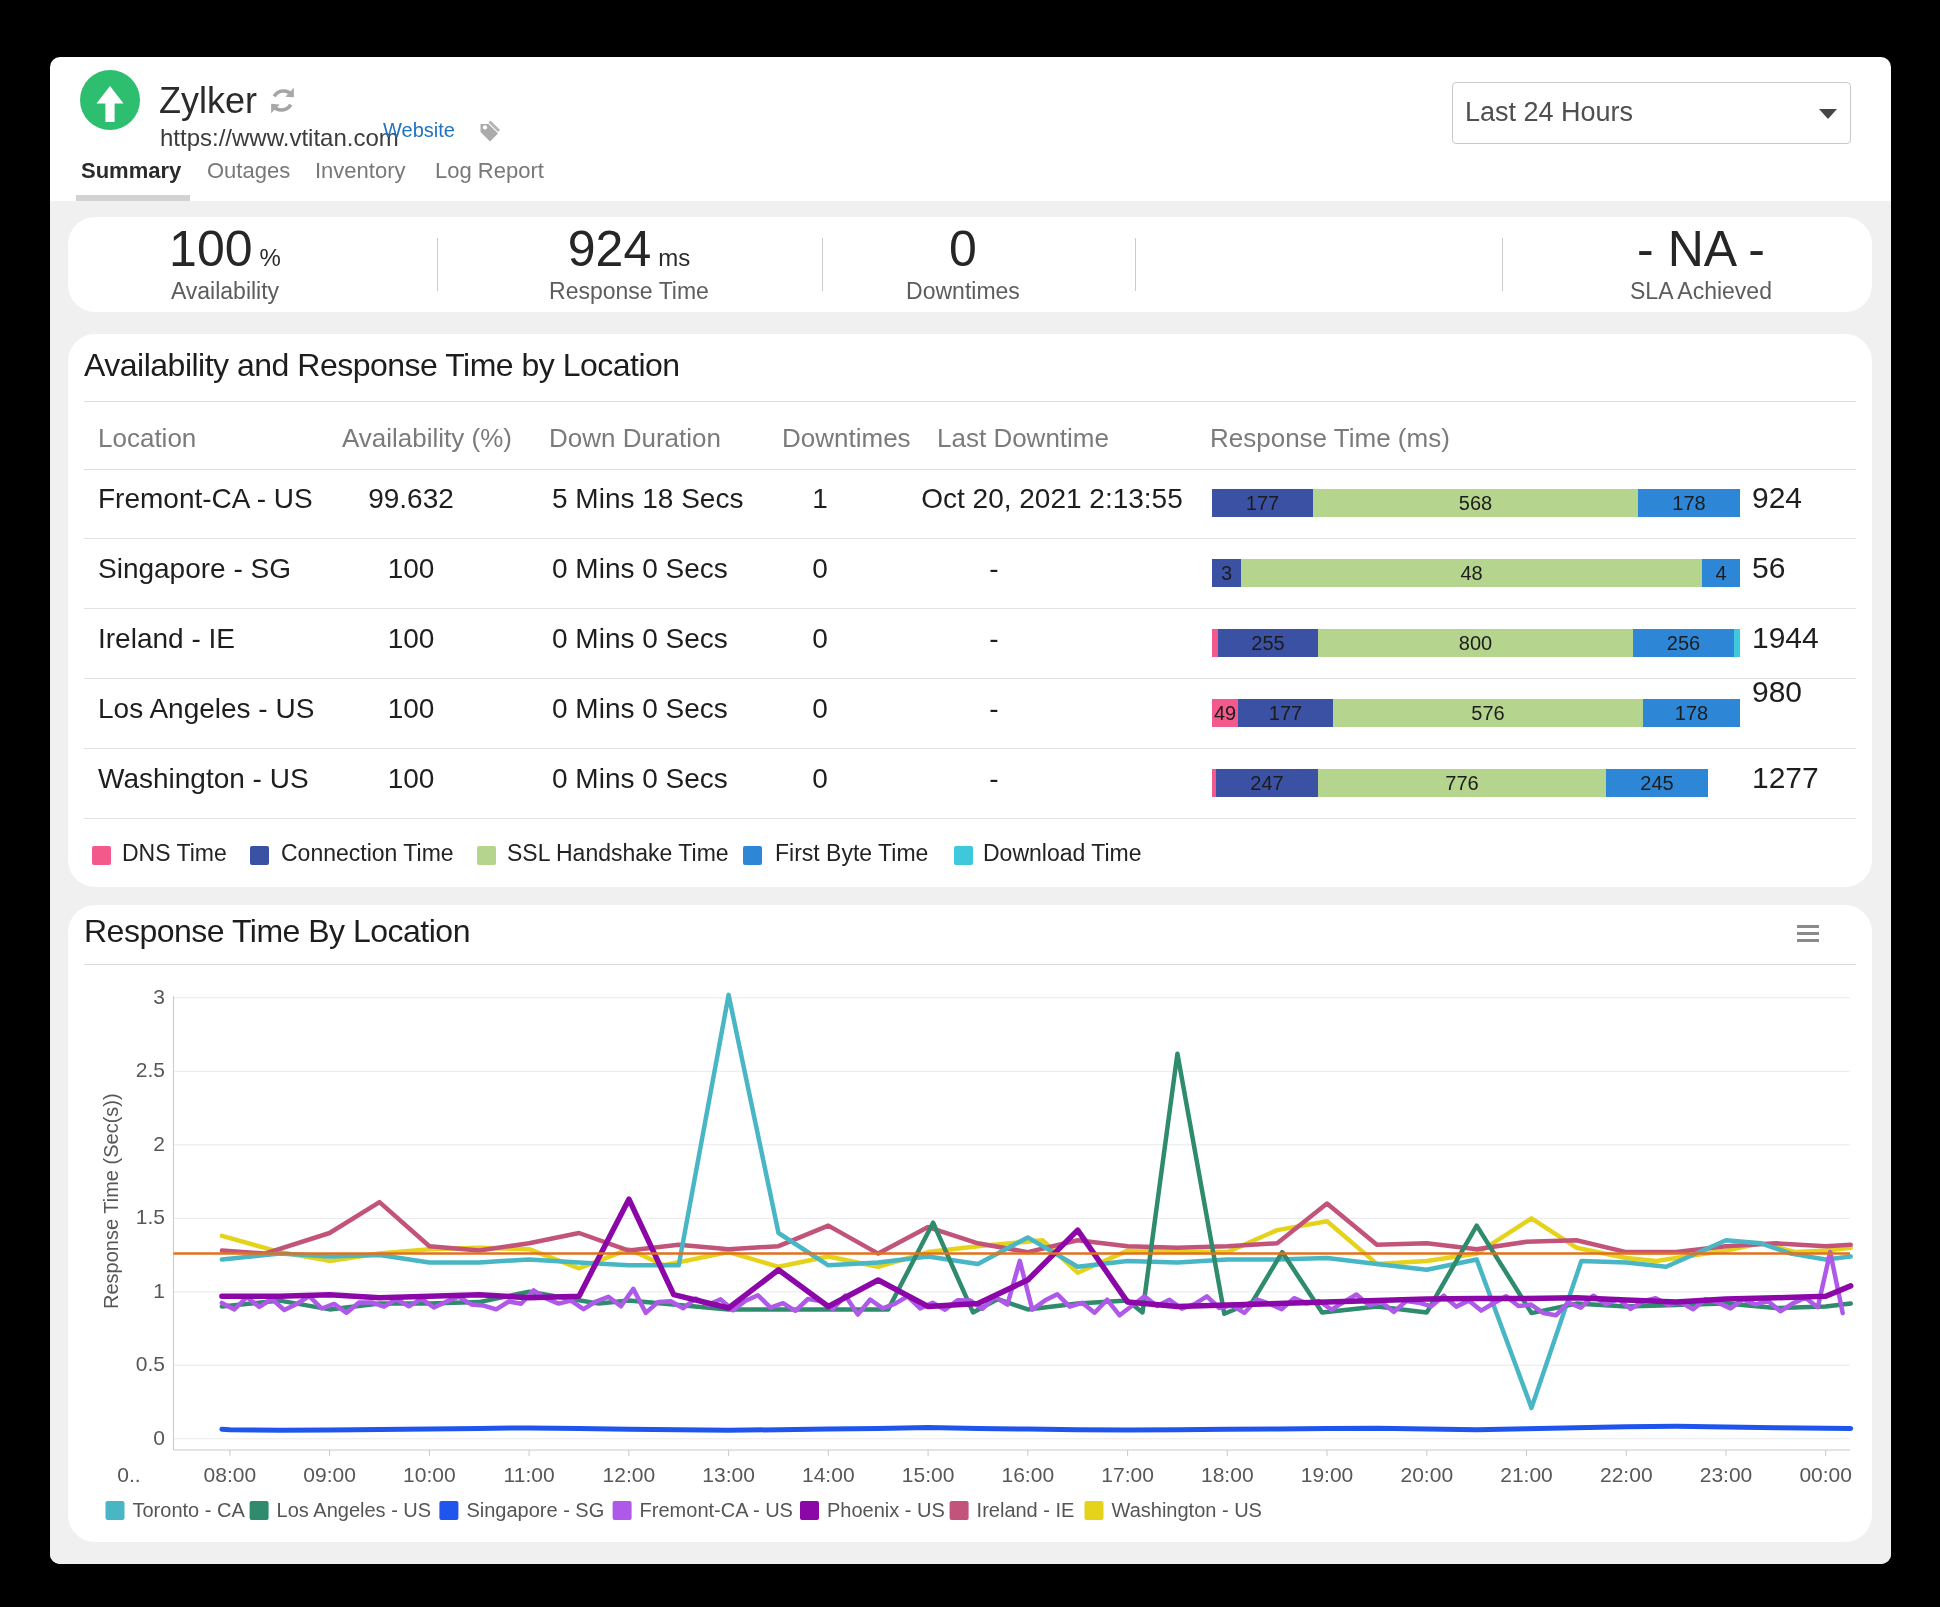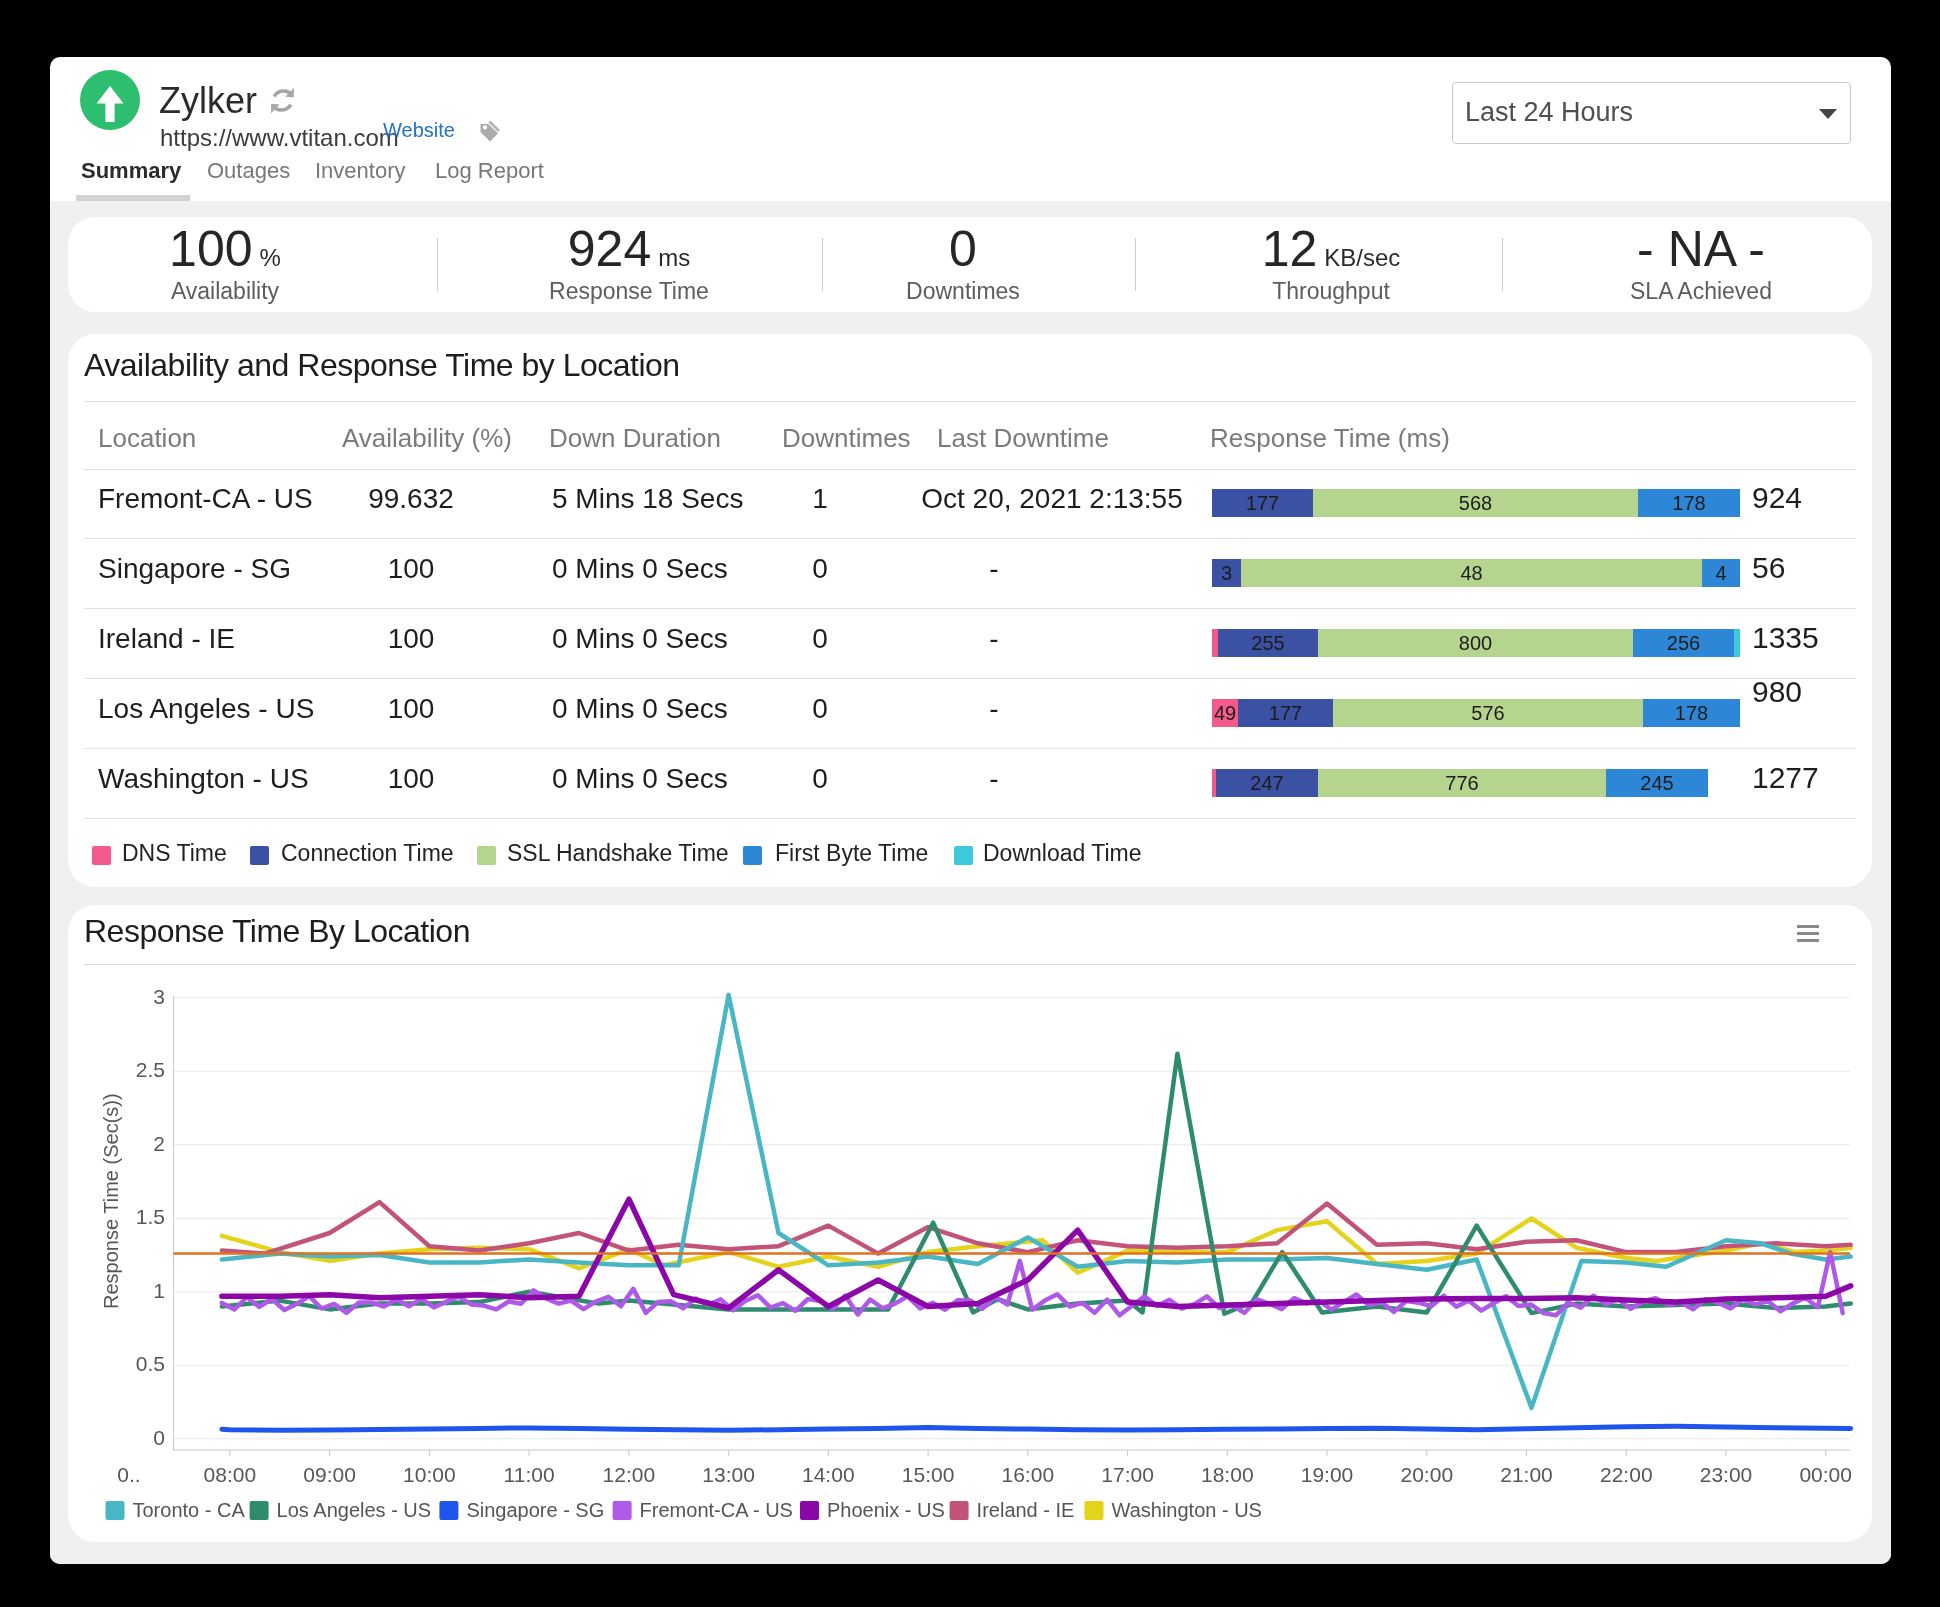--- a/index.html
+++ b/index.html
@@ -78,21 +78,20 @@
   <div id="drop">
         <span>Last 24 Hours</span>
         <i></i>
       </div>
   <div id="gray"></div>
 
   <div class="white" id="stats">
     <div class="stat" style="left:7px"><span class="n">100</span><span class="u">%</span><div class="l">Availability</div></div>
     <div class="stat" style="left:411px"><span class="n">924</span><span class="u">ms</span><div class="l">Response Time</div></div>
     <div class="stat" style="left:745px"><span class="n">0</span><div class="l">Downtimes</div></div>
-    <div class="stat" style="left:1113px"><span class="n">12</span><span class="u">KB/sec</span><div class="l">Throughput</div></div>
     <div class="stat" style="left:1483px"><span class="n">- NA -</span><div class="l">SLA Achieved</div></div>
     <div class="ssep" style="left:369px"></div>
     <div class="ssep" style="left:754px"></div>
     <div class="ssep" style="left:1067px"></div>
     <div class="ssep" style="left:1434px"></div>
   </div>
 
   <div class="white" id="tcard">
     <div class="ctitle">Availability and Response Time by Location</div>
     <div class="tdiv" style="top:67px"></div>
@@ -151,21 +150,21 @@
             <span class="sl">255</span>
           </div>
           <div class="seg" style="width:315px;background:#b5d48d">
             <span class="sl">800</span>
           </div>
           <div class="seg" style="width:101px;background:#2d87d6">
             <span class="sl">256</span>
           </div>
           <div class="seg" style="width:6px;background:#3ec8dc"></div>
         </div>
-  <div class="cell val" style="top:290px">1335</div>
+  <div class="cell val" style="top:290px">1944</div>
         <div class="rowsep" style="top:344px"></div>
   <div class="cell loc" style="top:361px">Los Angeles - US</div>
   <div class="cell av" style="top:361px">100</div>
   <div class="cell dd" style="top:361px">0 Mins 0 Secs</div>
   <div class="cell dtc" style="top:361px">0</div>
   <div class="cell ldc" style="top:361px;left:766px;width:320px">-</div>
   <div class="bar" style="top:365px">
           <div class="seg" style="width:26px;background:#f4598c">
             <span class="sl">49</span>
           </div>

